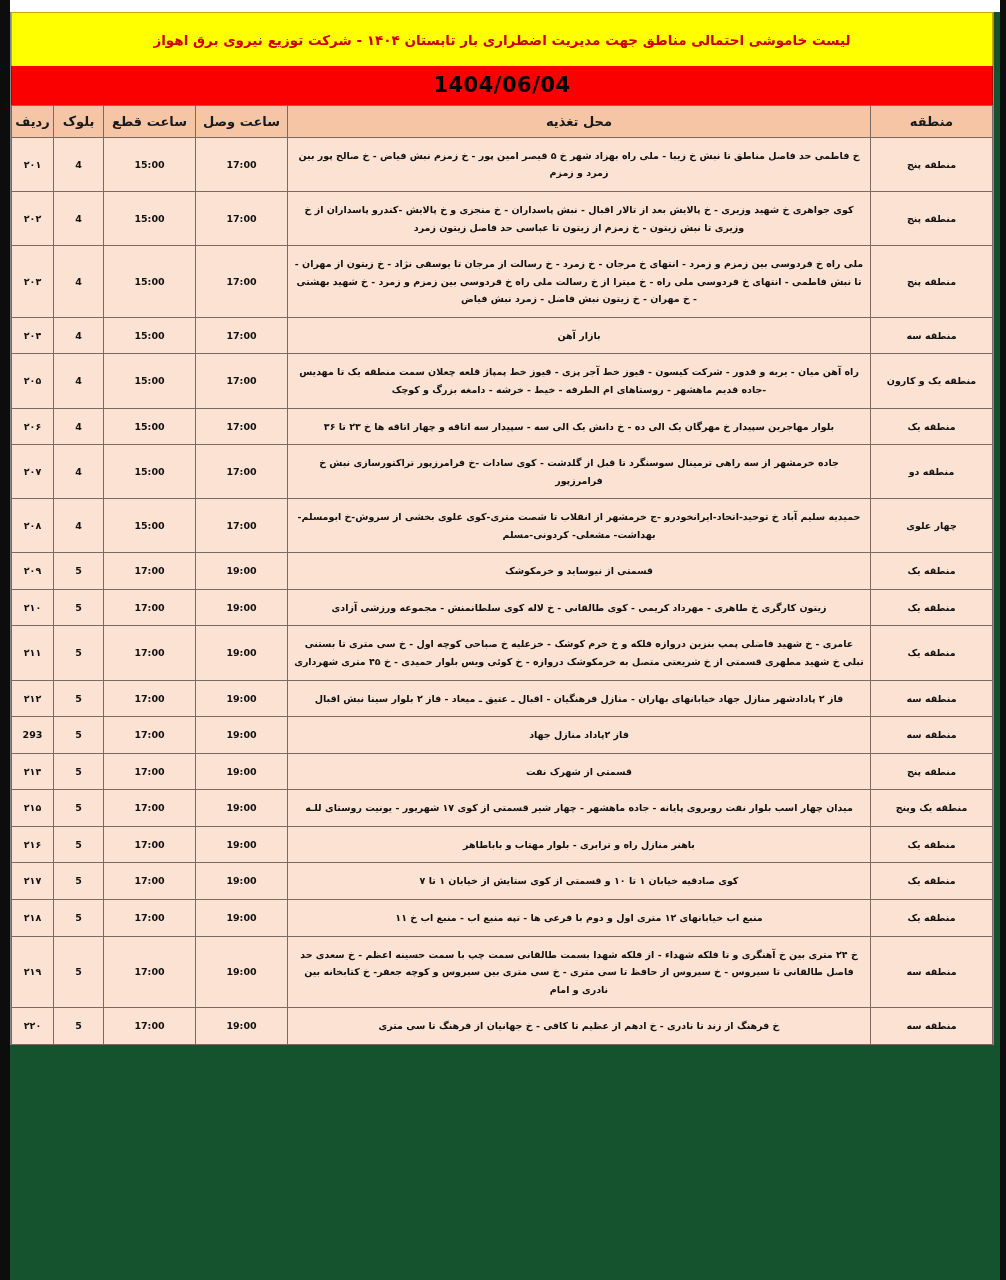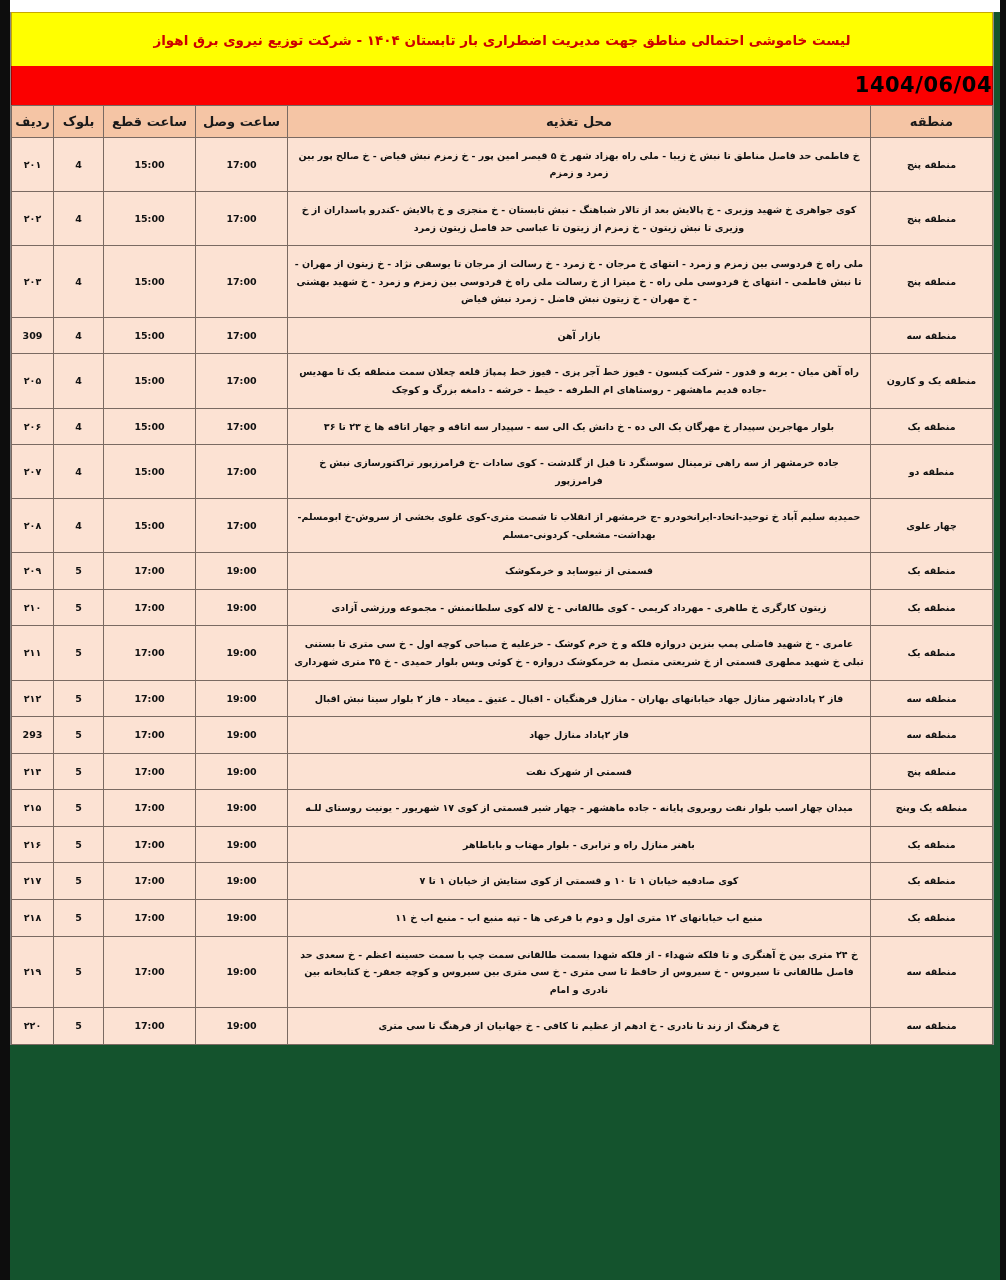--- a/index.html
+++ b/index.html
@@ -44,20 +44,21 @@
     font-size: 13.5px;
     padding: 18px 10px 16px 10px;
     line-height: 1.4;
     border: 1px solid #c8a800;
     border-bottom: none;
     direction: rtl;
   }
   .date-bar {
     background: #fb0000;
     color: #000000;
+    text-align: center;
     font-weight: bold;
     font-size: 21px;
     padding: 7px 0 8px 0;
     letter-spacing: 0.5px;
     border-left: 1px solid #b00000;
     border-right: 1px solid #b00000;
     font-family: "DejaVu Sans", "Liberation Sans", sans-serif;
   }
   table.grid {
     width: 100%;
@@ -154,41 +155,41 @@
           <tr>
             <td class="c-region">منطقه پنج</td>
             <td class="c-loc">خ فاطمی حد فاصل مناطق تا نبش خ زیبا - ملی راه بهزاد شهر خ ۵ قیصر امین پور - خ زمزم نبش فیاض - خ صالح پور بین زمرد و زمزم</td>
             <td class="c-time">17:00</td>
             <td class="c-time">15:00</td>
             <td class="c-block">4</td>
             <td class="c-radif">۲۰۱</td>
           </tr>
           <tr>
             <td class="c-region">منطقه پنج</td>
-            <td class="c-loc">کوی جواهری خ شهید وزیری - خ پالایش بعد از تالار شباهنگ - نبش تابستان - خ منجزی و خ پالایش -کندرو پاسداران از خ وزیری تا نبش زیتون - خ زمزم از زیتون تا عباسی حد فاصل زیتون زمرد</td>
+            <td class="c-loc">کوی جواهری خ شهید وزیری - خ پالایش بعد از تالار اقبال - نبش پاسداران - خ منجزی و خ پالایش -کندرو پاسداران از خ وزیری تا نبش زیتون - خ زمزم از زیتون تا عباسی حد فاصل زیتون زمرد</td>
             <td class="c-time">17:00</td>
             <td class="c-time">15:00</td>
             <td class="c-block">4</td>
             <td class="c-radif">۲۰۲</td>
           </tr>
           <tr>
             <td class="c-region">منطقه پنج</td>
             <td class="c-loc">ملی راه خ فردوسی بین زمزم و زمرد - انتهای خ مرجان - خ زمرد - خ رسالت از مرجان تا یوسفی نژاد - خ زیتون از مهران - تا نبش فاطمی - انتهای خ فردوسی ملی راه - خ میترا از خ رسالت ملی راه خ فردوسی بین زمزم و زمرد - خ شهید بهشتی - خ مهران - خ زیتون نبش فاضل - زمرد نبش فیاض</td>
             <td class="c-time">17:00</td>
             <td class="c-time">15:00</td>
             <td class="c-block">4</td>
             <td class="c-radif">۲۰۳</td>
           </tr>
           <tr>
             <td class="c-region">منطقه سه</td>
             <td class="c-loc">بازار آهن</td>
             <td class="c-time">17:00</td>
             <td class="c-time">15:00</td>
             <td class="c-block">4</td>
-            <td class="c-radif">309</td>
+            <td class="c-radif">۲۰۴</td>
           </tr>
           <tr>
             <td class="c-region">منطقه یک و کارون</td>
             <td class="c-loc">راه آهن میان - یربه و قدور - شرکت کیسون - فیوز خط آجر پزی - فیوز خط پمپاژ قلعه چعلان سمت منطقه یک تا مهدیس -جاده قدیم ماهشهر - روستاهای ام الطرفه - خیط - خرشه - دامغه بزرگ و کوچک</td>
             <td class="c-time">17:00</td>
             <td class="c-time">15:00</td>
             <td class="c-block">4</td>
             <td class="c-radif">۲۰۵</td>
           </tr>
           <tr>

